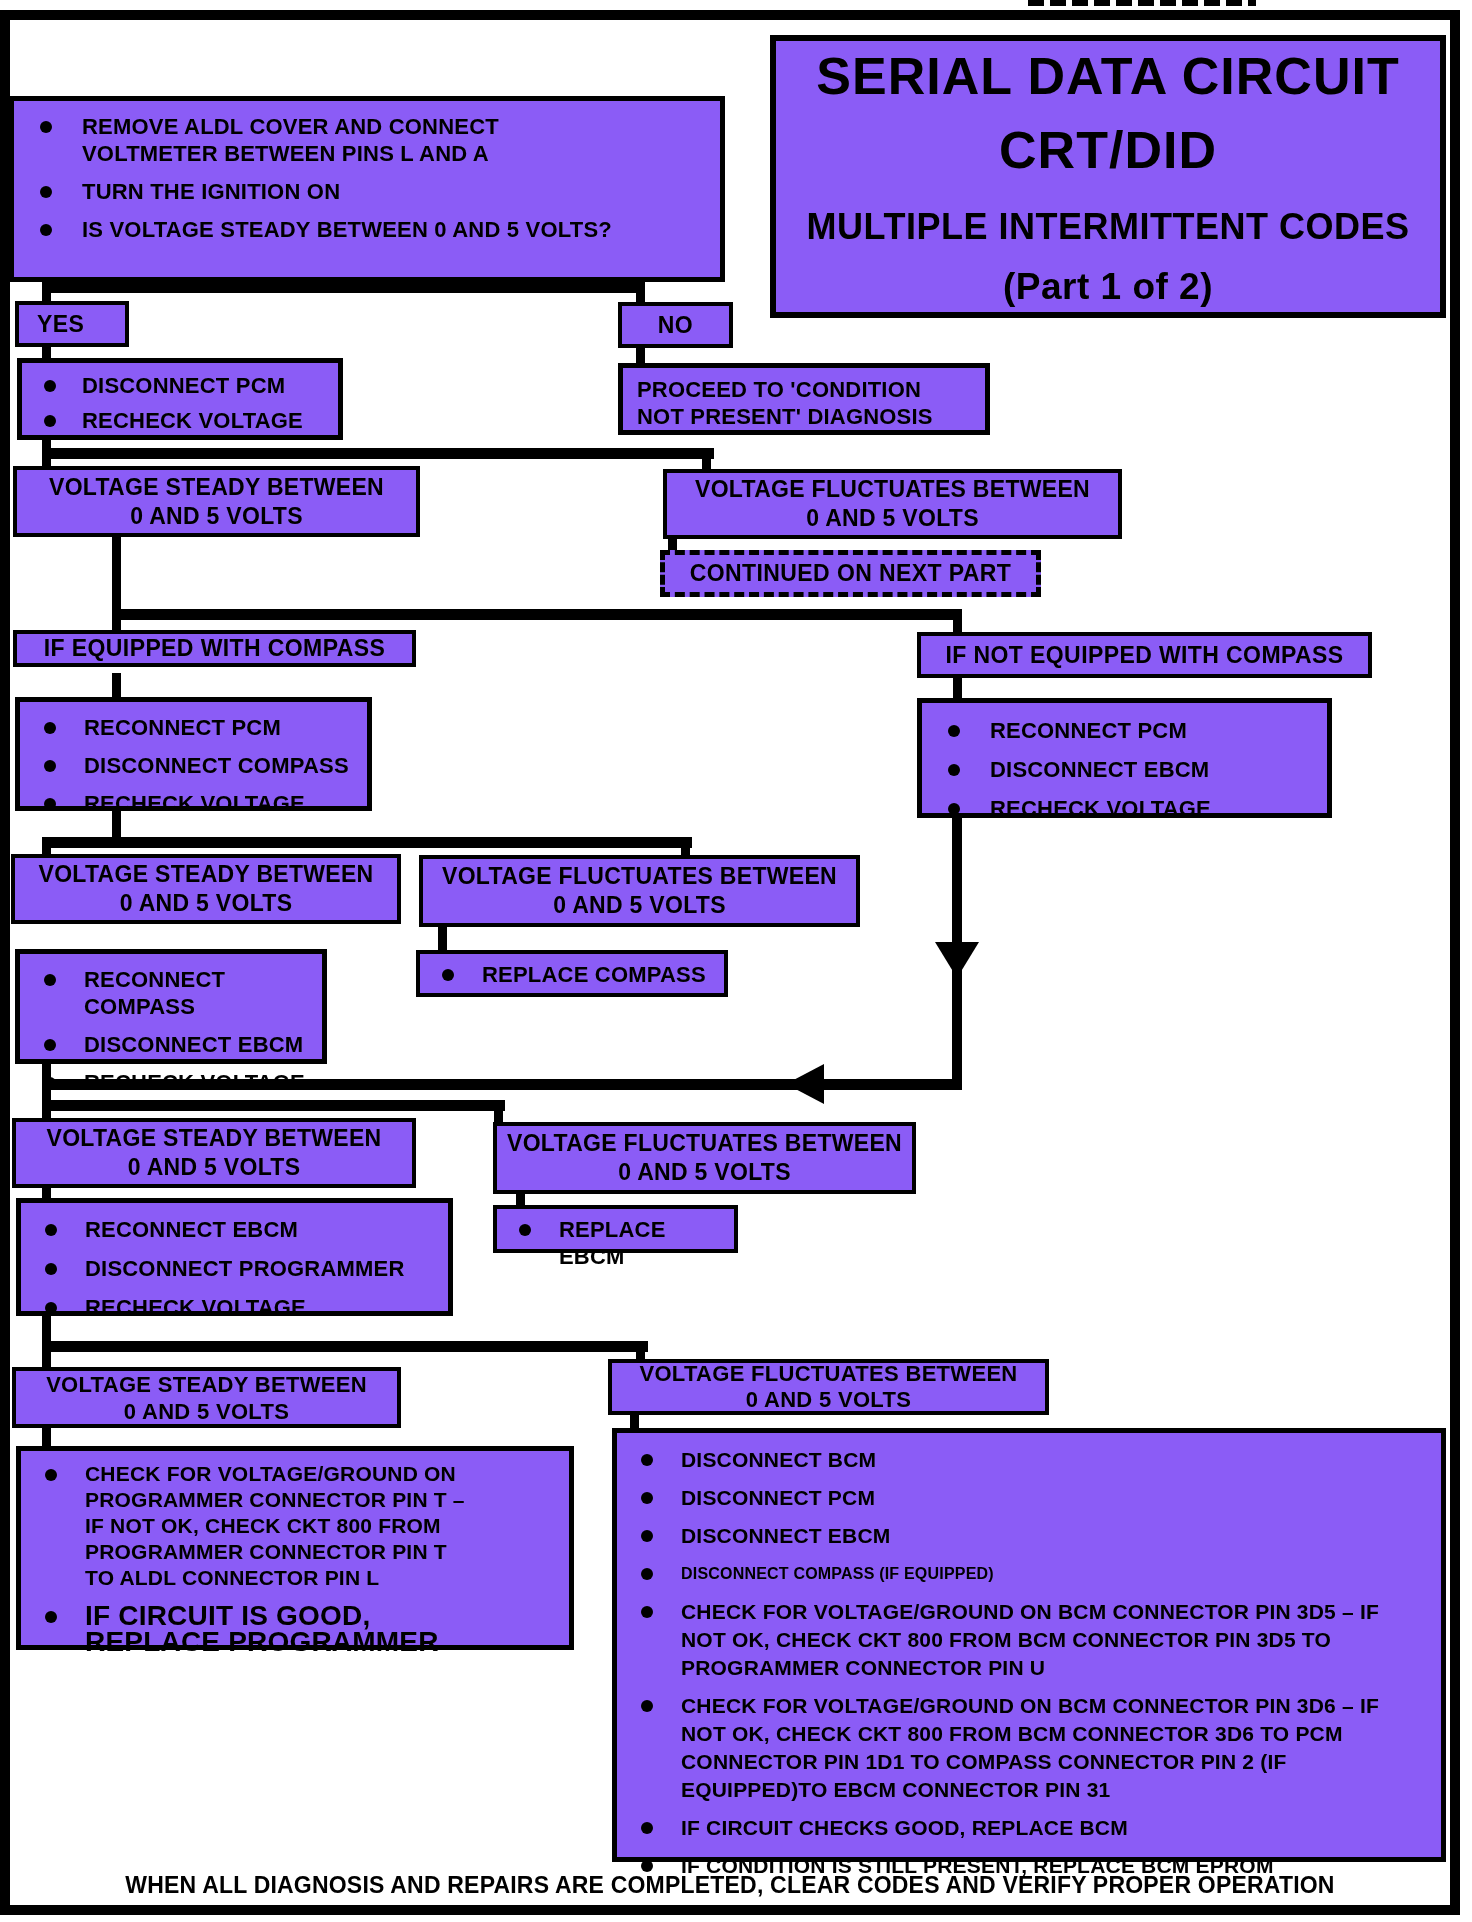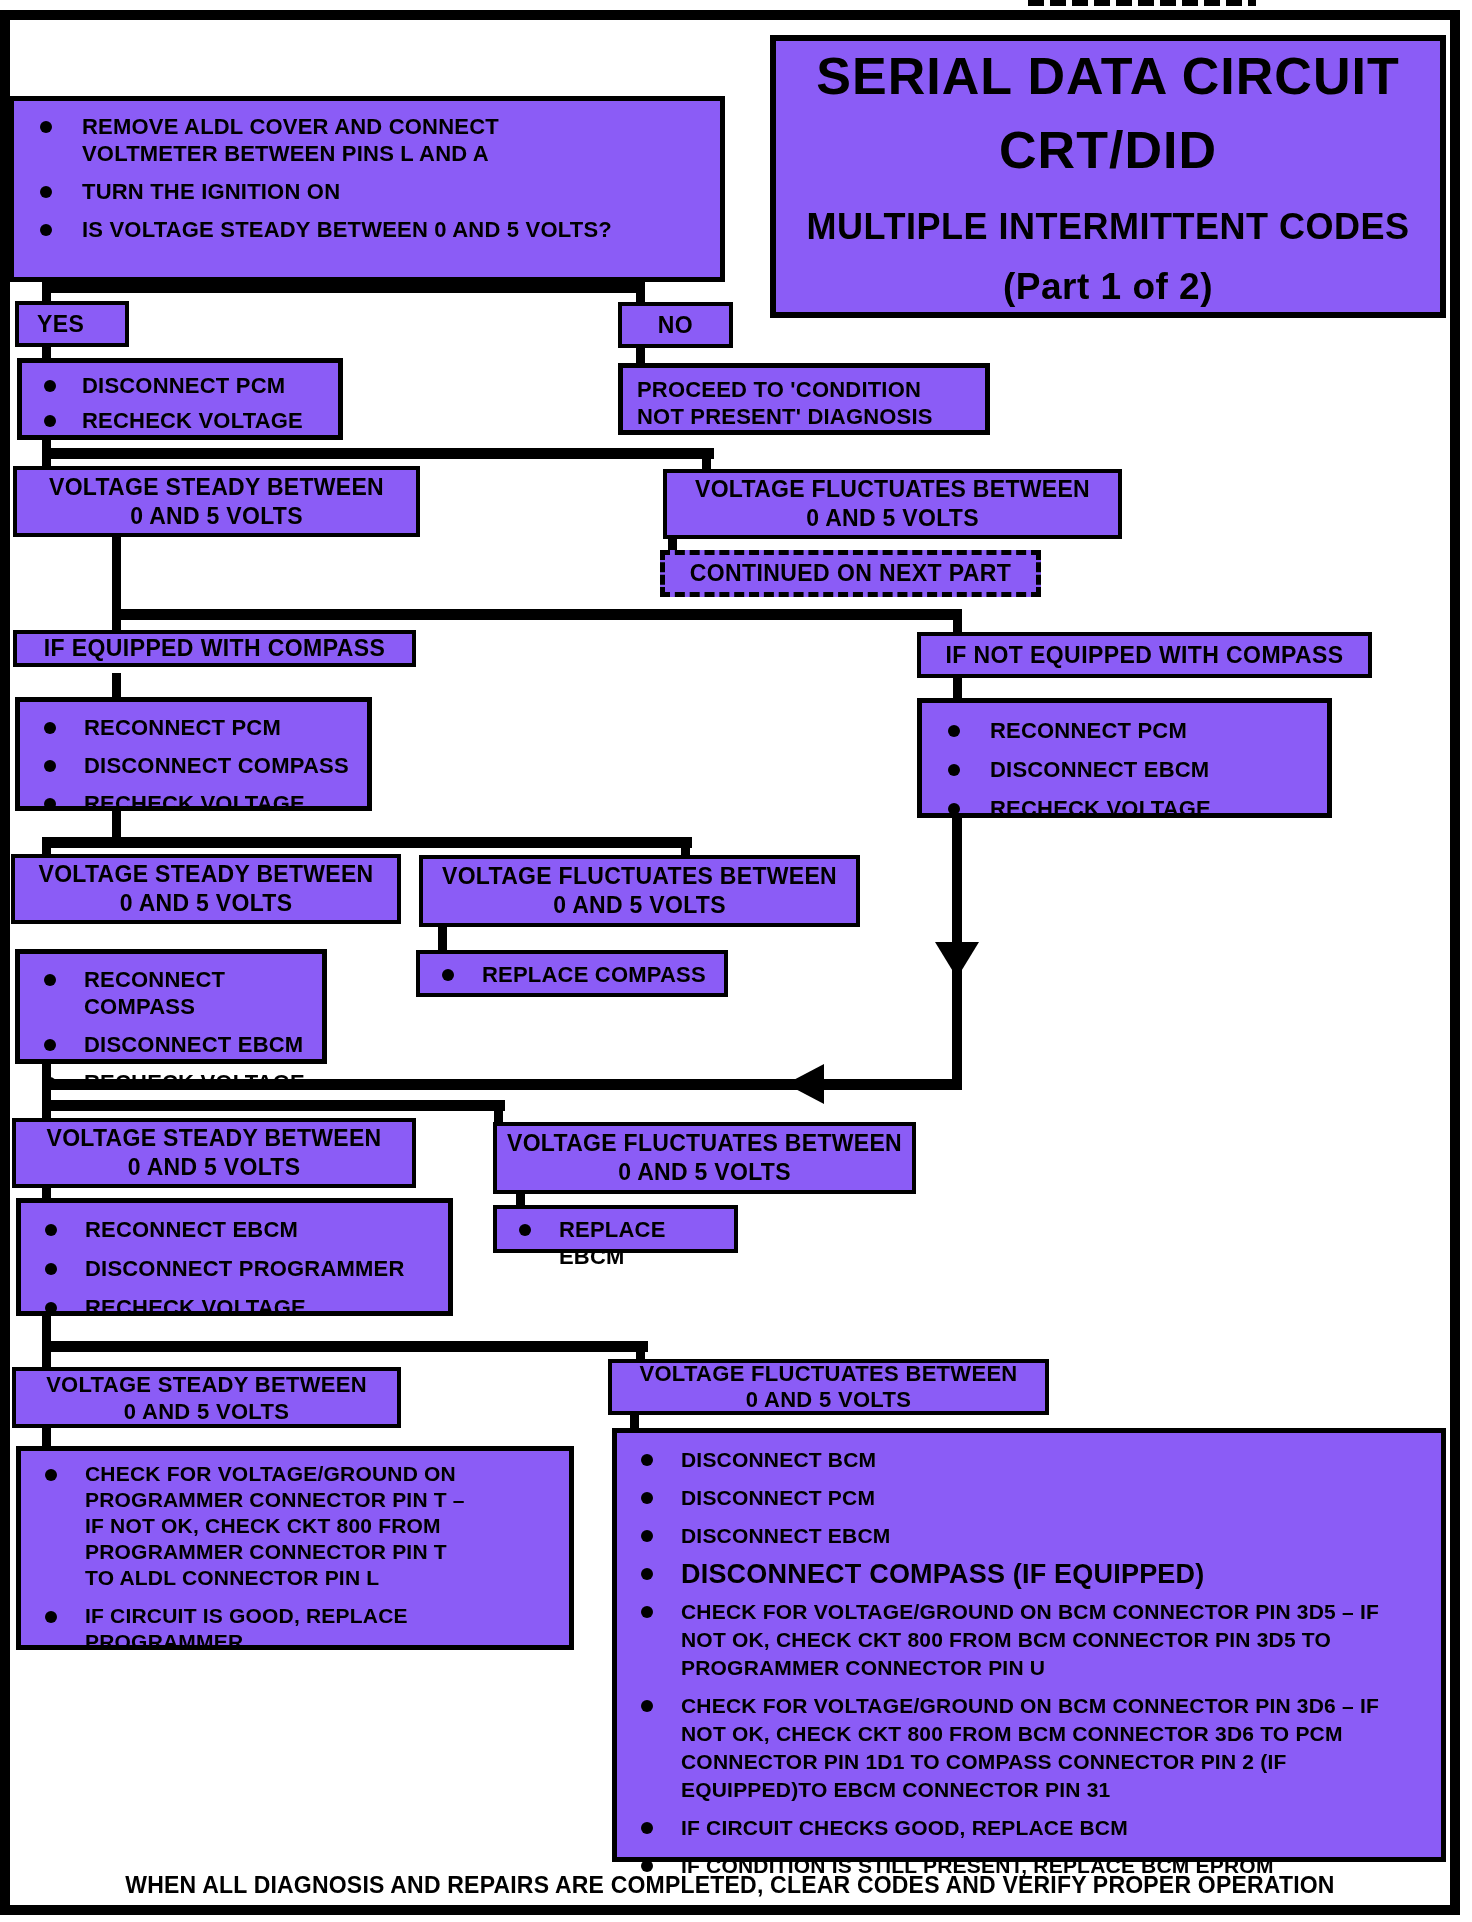--- a/index.html
+++ b/index.html
@@ -262,42 +262,42 @@
   </div>
 
   <div class="box" style="left:16px;top:1446px;width:558px;height:204px">
     <div class="bullets" style="padding:10px 6px 0 24px;gap:12px">
       <div class="bi" style="gap:28px">
         <span class="dot"></span>
         <span class="bt" style="max-width:382px;font-size:21px;line-height:26px">CHECK FOR VOLTAGE/GROUND ON PROGRAMMER CONNECTOR PIN T – IF NOT OK, CHECK CKT 800 FROM PROGRAMMER CONNECTOR PIN T TO ALDL CONNECTOR PIN L</span>
       </div>
       <div class="bi" style="gap:28px">
         <span class="dot"></span>
-        <span class="bt" style="max-width:382px;font-size:21px;line-height:26px">IF CIRCUIT IS GOOD, REPLACE PROGRAMMER</span>
+        <span class="bt" style="max-width:382px;font-size:28px;line-height:26px">IF CIRCUIT IS GOOD, REPLACE PROGRAMMER</span>
       </div>
     </div>
   </div>
 
   <div class="box" style="left:612px;top:1428px;width:834px;height:434px">
     <div class="bullets" style="padding:13px 8px 0 24px;gap:10px">
       <div class="bi" style="gap:28px">
         <span class="dot"></span>
         <span class="bt" style="max-width:730px;font-size:21px;line-height:28px">DISCONNECT BCM</span>
       </div>
       <div class="bi" style="gap:28px">
         <span class="dot"></span>
         <span class="bt" style="max-width:730px;font-size:21px;line-height:28px">DISCONNECT PCM</span>
       </div>
       <div class="bi" style="gap:28px">
         <span class="dot"></span>
         <span class="bt" style="max-width:730px;font-size:21px;line-height:28px">DISCONNECT EBCM</span>
       </div>
       <div class="bi" style="gap:28px">
         <span class="dot"></span>
-        <span class="bt" style="max-width:730px;font-size:27px;line-height:28px">DISCONNECT COMPASS (IF EQUIPPED)</span>
+        <span class="bt" style="max-width:730px;font-size:16px;line-height:28px">DISCONNECT COMPASS (IF EQUIPPED)</span>
       </div>
       <div class="bi" style="gap:28px">
         <span class="dot"></span>
         <span class="bt" style="max-width:730px;font-size:21px;line-height:28px">CHECK FOR VOLTAGE/GROUND ON BCM CONNECTOR PIN 3D5 – IF NOT OK, CHECK CKT 800 FROM BCM CONNECTOR PIN 3D5 TO PROGRAMMER CONNECTOR PIN U</span>
       </div>
       <div class="bi" style="gap:28px">
         <span class="dot"></span>
         <span class="bt" style="max-width:730px;font-size:21px;line-height:28px">CHECK FOR VOLTAGE/GROUND ON BCM CONNECTOR PIN 3D6 – IF NOT OK, CHECK CKT 800 FROM BCM CONNECTOR 3D6 TO PCM CONNECTOR PIN 1D1 TO COMPASS CONNECTOR PIN 2 (IF EQUIPPED)TO EBCM CONNECTOR PIN 31</span>
       </div>
       <div class="bi" style="gap:28px">

